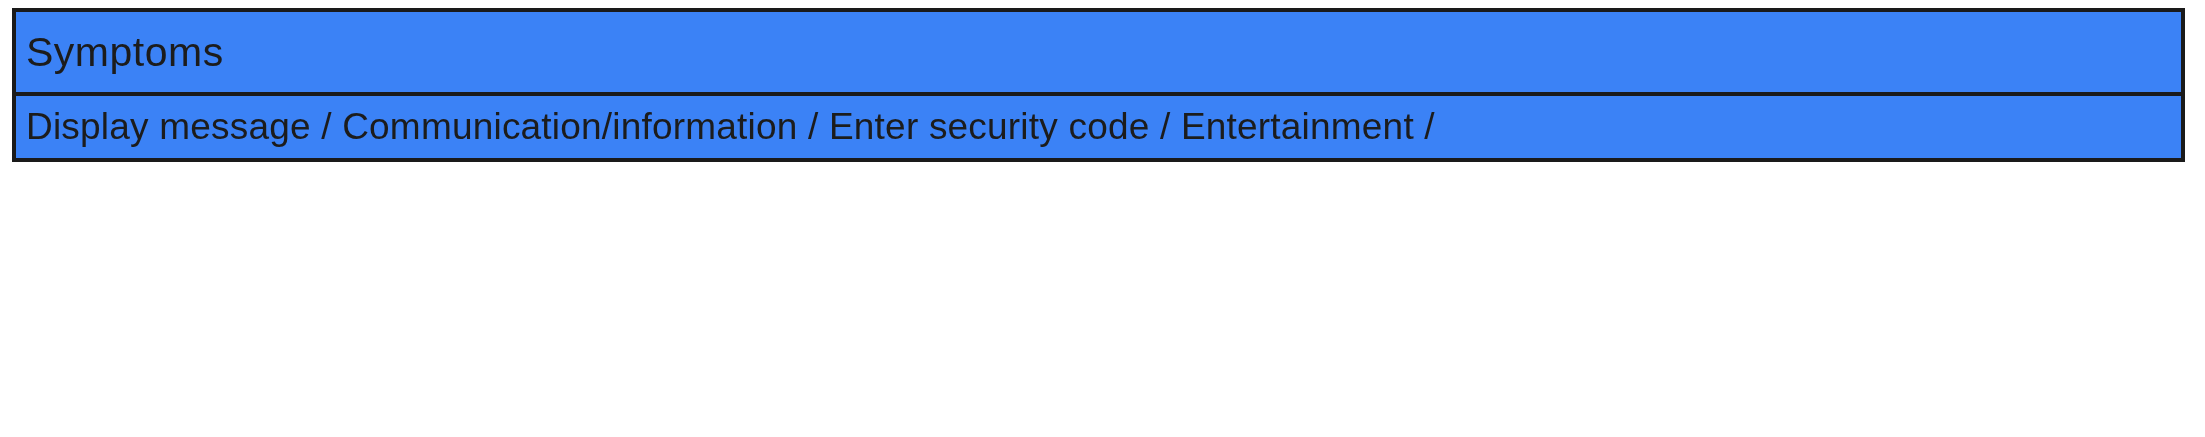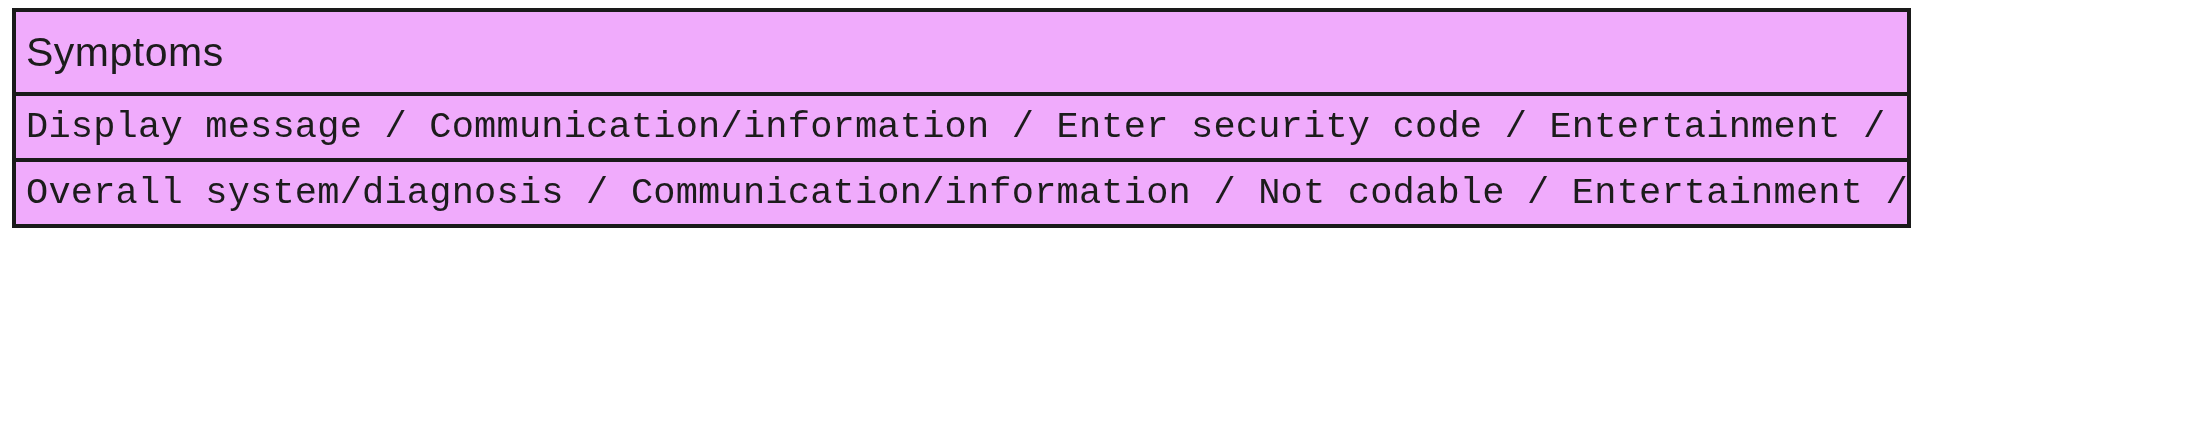--- a/index.html
+++ b/index.html
@@ -11,24 +11,24 @@
     width: 2205px;
     height: 437px;
     position: relative;
     font-family: "Liberation Sans", sans-serif;
     -webkit-font-smoothing: antialiased;
   }
   table.symptoms-table {
     position: absolute;
     left: 12px;
     top: 8px;
-    width: 1899px;
+    width: 2173px;
     border-collapse: collapse;
     table-layout: fixed;
-    background: #f0abfc;
+    background: #3b82f6;
   }
   table.symptoms-table th,
   table.symptoms-table td {
     border: 4px solid #1a1a1a;
     text-align: left;
     vertical-align: middle;
     padding: 0 8px 0 10px;
     color: #1c1c1c;
     white-space: nowrap;
     overflow: hidden;
@@ -37,33 +37,29 @@
     height: 80px;
     font-size: 41px;
     font-weight: normal;
     letter-spacing: 0.5px;
   }
   table.symptoms-table td {
     height: 62px;
     font-size: 37px;
     font-weight: normal;
     letter-spacing: 0.2px;
-    font-family: Liberation Mono, monospace;
   }
 </style>
 </head>
 <body>
 
 <table class="symptoms-table">
   <thead>
     <tr>
       <th>Symptoms</th>
     </tr>
   </thead>
   <tbody>
     <tr>
       <td>Display message / Communication/information / Enter security code / Entertainment /</td>
     </tr>
-    <tr>
-      <td>Overall system/diagnosis / Communication/information / Not codable / Entertainment /</td>
-    </tr>
   </tbody>
 </table>
 
 </body></html>

